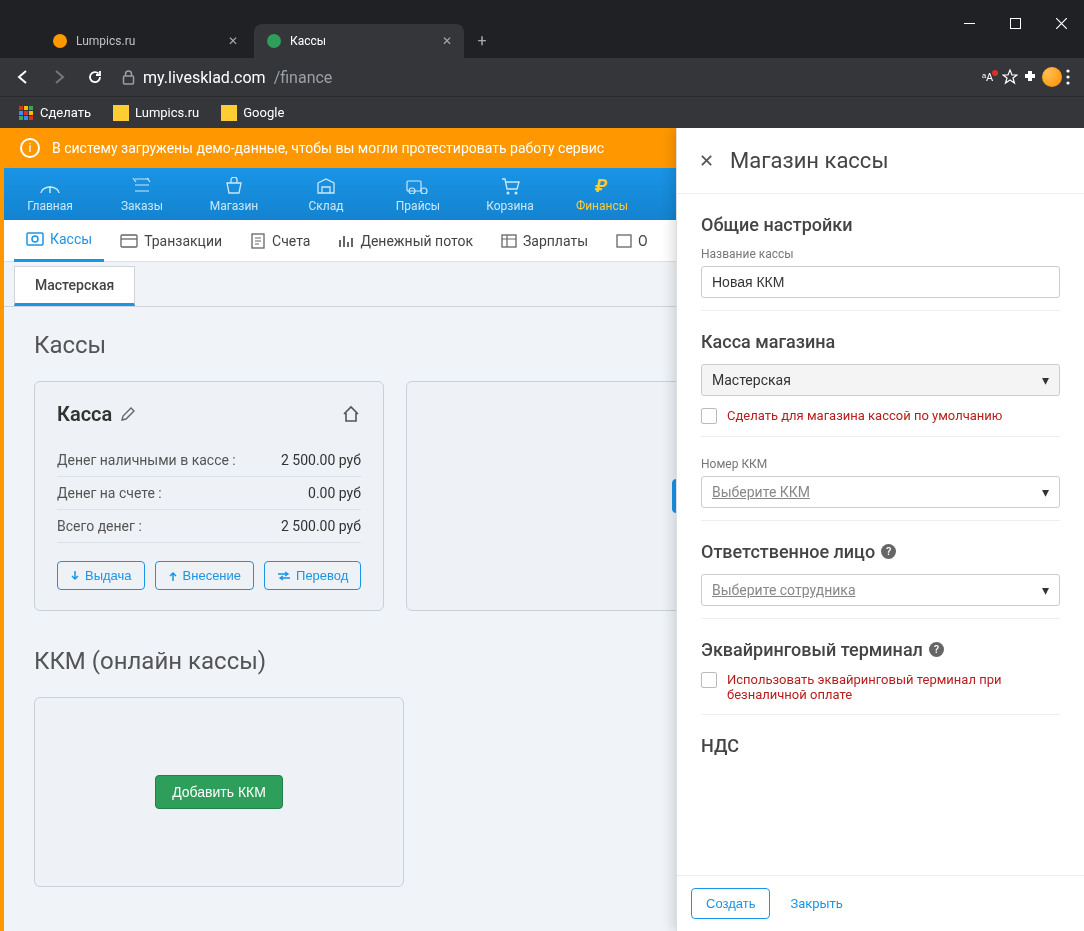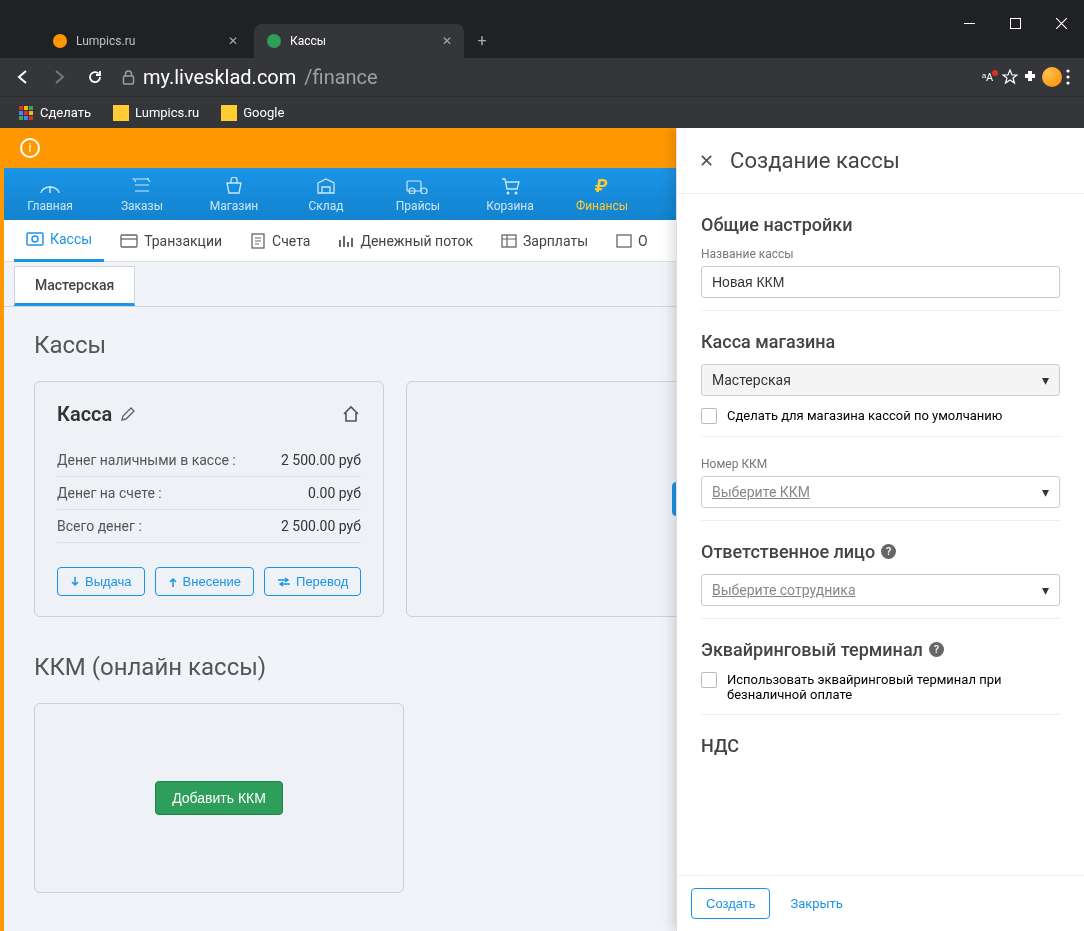--- a/index.html
+++ b/index.html
@@ -11,21 +11,21 @@
   .tab.active { background: #35363a; color: #fff; }
   .tab .fav { width: 16px; height: 16px; display: inline-flex; align-items: center; justify-content: center; }
   .tab .close { margin-left: auto; color: #aaa; cursor: pointer; }
   .tab-add { color: #aaa; width: 28px; height: 28px; display: flex; align-items: center; justify-content: center; font-size: 16px; margin-bottom: 4px; cursor: pointer; }
   .wincontrols { position: absolute; right: 0; top: 0; height: 46px; display: flex; }
   .wincontrols div { width: 46px; height: 46px; display: flex; align-items: center; justify-content: center; color: #fff; cursor: pointer; }
 
   .addrbar { background: #35363a; height: 38px; display: flex; align-items: center; padding: 0 14px; gap: 18px; }
   .navicon { color: #fff; width: 18px; height: 18px; display: flex; align-items: center; justify-content: center; cursor: pointer; }
   .navicon.disabled { color: #777; cursor: default; }
-  .url-container { flex: 1; display: flex; align-items: center; gap: 8px; font-size: 20px; }
+  .url-container { flex: 1; display: flex; align-items: center; gap: 8px; font-size: 16px; }
   .lock { color: #aaa; }
   .url-host { color: #fff; }
   .url-path { color: #9aa0a6; }
   .addr-right { display: flex; gap: 4px; align-items: center; margin-left: auto; }
   .addr-right .ico { color: #fff; cursor: pointer; }
   .avatar { width: 20px; height: 20px; border-radius: 50%; background: radial-gradient(circle at 30% 30%, #ffc04d, #ff8c00); }
 
   .bookmarks { background: #35363a; height: 32px; display: flex; align-items: center; gap: 22px; padding: 0 18px; border-top: 1px solid #2a2a2a; }
   .bookmarks .bm { display: flex; align-items: center; gap: 6px; color: #fff; font-size: 13px; cursor: pointer; }
   .bm-ico { width: 16px; height: 16px; }
@@ -53,40 +53,40 @@
   h1.section { color: #555; font-weight: 400; font-size: 24px; margin-bottom: 22px; }
   .cards { display: flex; gap: 22px; }
   .card { background: #eef2f7; border: 1px solid #c8d0db; border-radius: 6px; padding: 20px 22px; width: 350px; }
   .card.wide { flex: 1; min-width: 300px; display: flex; align-items: center; justify-content: center; }
   .card-title-row { display: flex; align-items: center; margin-bottom: 18px; }
   .card-title { font-size: 20px; color: #333; font-weight: 600; }
   .home-ico { margin-left: auto; color: #555; }
   .kv { display: flex; justify-content: space-between; padding: 8px 0; color: #555; font-size: 14px; border-bottom: 1px solid #dbe1e9; }
   .kv:last-of-type { border-bottom: none; }
   .kv .v { color: #333; }
-  .card-actions { display: flex; gap: 10px; margin-top: 24px; }
+  .card-actions { display: flex; gap: 10px; margin-top: 18px; }
   .obtn { border: 1px solid #1a94e6; color: #1a94e6; background: transparent; border-radius: 4px; padding: 6px 12px; font-size: 13px; display: flex; align-items: center; gap: 5px; cursor: pointer; }
   .btn-primary { background: #1a94e6; color: #fff; border: 1px solid #1a94e6; border-radius: 4px; padding: 8px 14px; font-size: 14px; cursor: pointer; }
   .btn-green { background: #2e9e5b; color: #fff; border: 1px solid #228048; border-radius: 4px; padding: 8px 16px; font-size: 14px; cursor: pointer; }
   .kkm-card { background: #eef2f7; border: 1px solid #c8d0db; border-radius: 6px; height: 190px; width: 370px; display: flex; align-items: center; justify-content: center; margin-top: 8px; }
 
   
   .panel { position: absolute; top: 0; right: 0; width: 408px; height: 100%; background: #fff; box-shadow: -3px 0 12px rgba(0,0,0,0.15); display: flex; flex-direction: column; border-left: 1px solid #ddd; }
   .panel-header { display: flex; align-items: center; gap: 16px; padding: 20px 22px; border-bottom: 1px solid #eee; }
   .panel-close { color: #555; font-size: 18px; cursor: pointer; }
   .panel-title { font-size: 22px; color: #444; }
   .panel-body { flex: 1; overflow-y: auto; padding: 0 24px; }
   .pgroup { padding: 20px 0 12px; border-bottom: 1px solid #eee; }
   .pgroup h3 { font-size: 18px; font-weight: 500; color: #444; margin-bottom: 12px; display: flex; align-items: center; gap: 6px; text-align: right; }
   .pgroup label { display: block; font-size: 12px; color: #777; margin-bottom: 5px; }
   .pgroup input[type=text], .pgroup .select { width: 100%; border: 1px solid #ccc; border-radius: 3px; padding: 7px 10px; font-size: 14px; color: #333; background: #fff; }
   .pgroup .select { display: flex; justify-content: space-between; align-items: center; cursor: pointer; }
   .pgroup .select.gray { background: #f4f4f4; }
   .pgroup .select .placeholder { color: #888; text-decoration: underline; }
-  .chk-row { display: flex; gap: 10px; align-items: flex-start; margin-top: 12px; font-size: 13px; color: #000000; }
+  .chk-row { display: flex; gap: 10px; align-items: flex-start; margin-top: 12px; font-size: 13px; color: #b91c1c; }
   .chk { width: 16px; height: 16px; border: 1px solid #bbb; border-radius: 2px; flex-shrink: 0; cursor: pointer; }
   .help-ico { width: 15px; height: 15px; background: #666; color: #fff; border-radius: 50%; font-size: 11px; display: inline-flex; align-items: center; justify-content: center; }
   .panel-footer { border-top: 1px solid #eee; padding: 12px 14px; display: flex; gap: 20px; align-items: center; }
   .obtn-create { border: 1px solid #1a94e6; color: #1a94e6; background: #fff; border-radius: 4px; padding: 7px 14px; font-size: 13px; cursor: pointer; }
   .link { color: #1a94e6; font-size: 13px; cursor: pointer; }
 
   svg { display: block; }
   .edit-ico { color: #666; cursor: pointer; margin-left: 8px; }
 </style>
 </head>
@@ -212,20 +212,21 @@
         <rect width="16" height="16" fill="#ffcc33"></rect>
       </svg>
       <span>Google</span>
     </div>
 </div>
 
 <div class="app">
 
   <div class="banner">
     <span class="banner-icon">i</span>
+    <span>В систему загружены демо-данные, чтобы вы могли протестировать работу сервис</span>
   </div>
 
   <div class="mainnav">
     <div class="navitem">
         <span class="nav-icon">
           <svg width="22" height="18">
             <path d="M2 16a9 6 0 0118 0" fill="none" stroke="#cce7f7" stroke-width="1.5"></path>
             <path d="M11 16V9" stroke="#cce7f7" stroke-width="1.5"></path>
           </svg>
         </span>
@@ -390,21 +391,21 @@
 
     <h1 class="section" style="margin-top:36px">ККМ (онлайн кассы)</h1>
     <div class="kkm-card">
       <button class="btn-green">Добавить ККМ</button>
     </div>
   </div>
 
   <div class="panel">
     <div class="panel-header">
       <span class="panel-close">✕</span>
-      <span class="panel-title">Создание кассы</span>
+      <span class="panel-title">Магазин кассы</span>
     </div>
     <div class="panel-body">
       <div class="pgroup">
         <h3>Общие настройки</h3>
         <label>Название кассы</label>
         <input type="text" value="Новая ККМ" style="">
       </div>
       <div class="pgroup">
         <h3>Касса магазина</h3>
         <div class="select gray">

